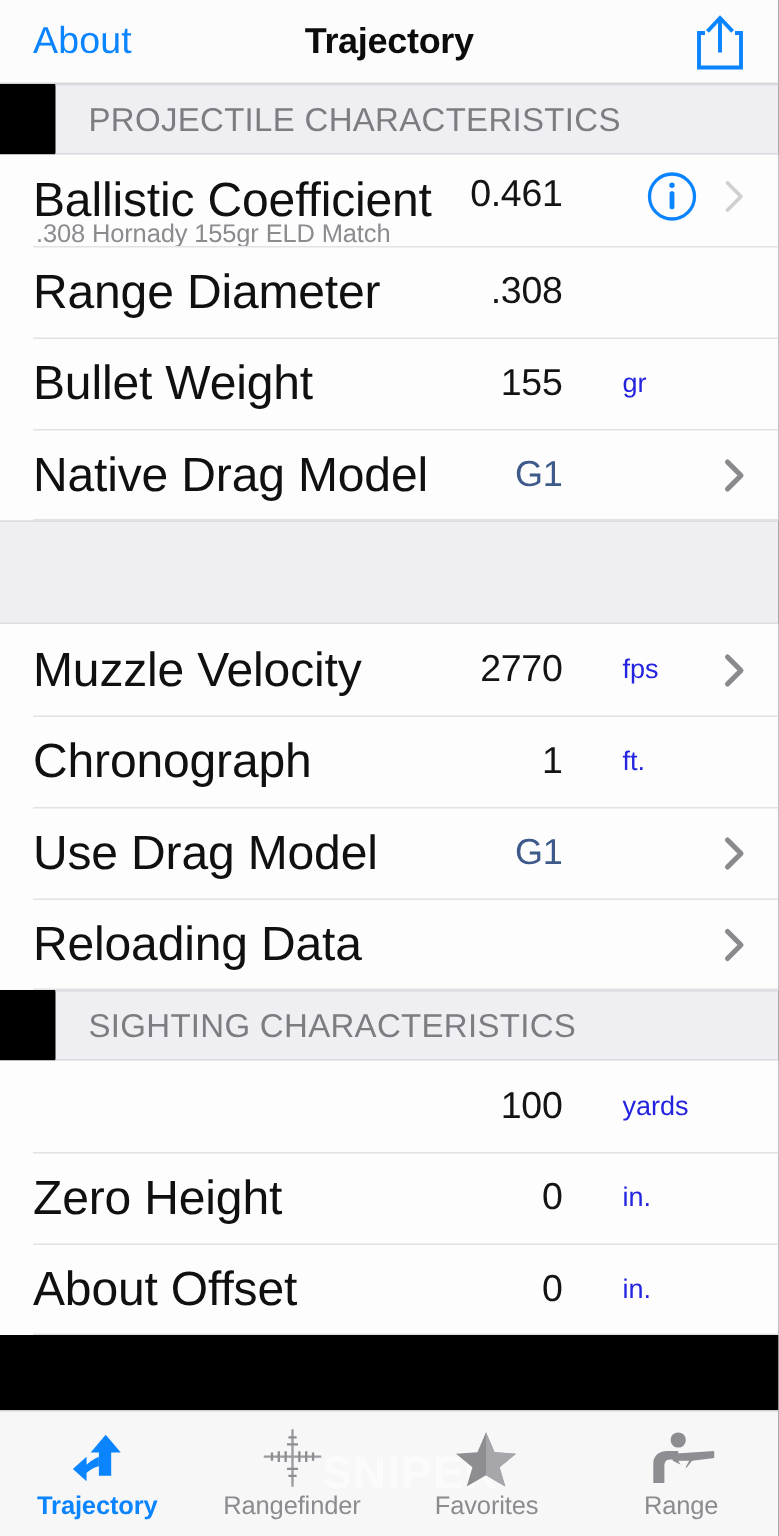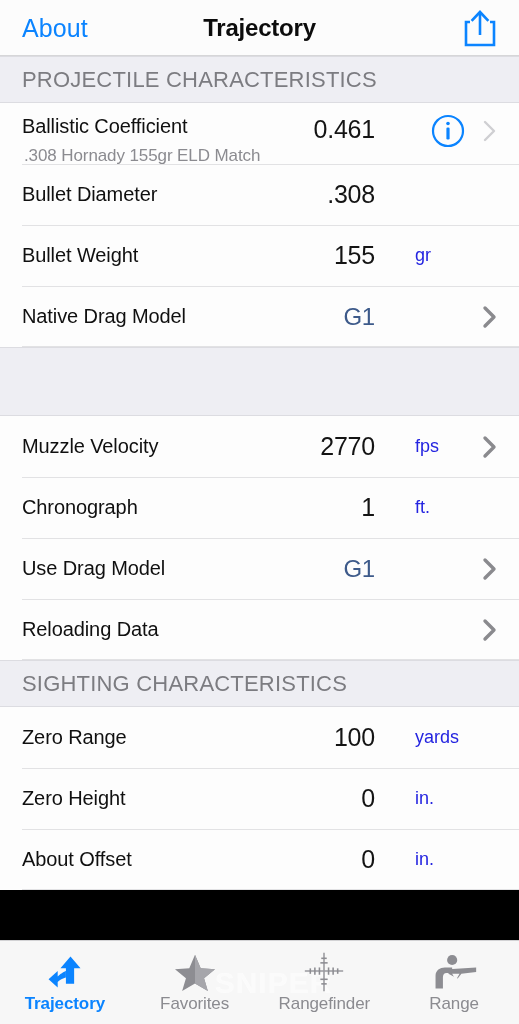--- a/index.html
+++ b/index.html
@@ -32,20 +32,21 @@
     width:34px; height:38px; display:block;
   }
 
   
   .section-head {
     background:#eeeef3;
     border-top:1px solid #dcdce1;
     border-bottom:1px solid #dcdce1;
     height:47px; display:flex; align-items:center;
     padding-left:22px;
+    margin-left:37px;
   }
   .section-head span {
     font-size:22px; color:#7c7c81; letter-spacing:0.2px;
     font-weight:400;
   }
 
   
   .spacer {
     background:#eeeef3;
     border-top:1px solid #dcdce1;
@@ -63,21 +64,21 @@
   .group > .row:not(:first-child)::before {
     content:""; position:absolute; left:22px; right:0; top:0;
     height:1px; background:#e2e2e4;
   }
   .group > .row:last-child::after {
     content:""; position:absolute; left:22px; right:0; bottom:0;
     height:1px; background:#e2e2e4;
   }
   .row-label {
     position:absolute; left:22px;
-    font-size:20px; color:#101010; letter-spacing:-0.1px;
+    font-size:32px; color:#101010; letter-spacing:-0.1px;
     white-space:nowrap;
   }
   .row.has-sub .row-label { top:12px; }
   .row-sub {
     position:absolute; left:24px; top:43px;
     font-size:17px; color:#8b8b90; letter-spacing:-0.1px; white-space:nowrap;
   }
   .row-value {
     position:absolute; right:144px; text-align:right;
     font-size:25px; color:#141414; letter-spacing:-0.2px; white-space:nowrap;margin-left:40px;
@@ -165,21 +166,21 @@
         </svg>
       </div>
       <div class="chev dim">
         <svg viewBox="0 0 18 28" width="18" height="28">
           <path d="M4 5 L13 14 L4 23" fill="none" stroke="#cfcfd2" stroke-width="2.4" stroke-linecap="round" stroke-linejoin="round"></path>
         </svg>
       </div>
     </div>
 
     <div class="row">
-      <div class="row-label">Bullet Diameter</div>
+      <div class="row-label">Range Diameter</div>
       <div class="row-value">.308</div>
     </div>
 
     <div class="row">
       <div class="row-label">Bullet Weight</div>
       <div class="row-value">155</div>
       <div class="row-unit">gr</div>
     </div>
 
     <div class="row">
@@ -234,21 +235,20 @@
     </div>
   </div>
 
   <div class="section-head">
     <span>SIGHTING CHARACTERISTICS</span>
   </div>
 
   <div class="group">
 
     <div class="row">
-      <div class="row-label">Zero Range</div>
       <div class="row-value">100</div>
       <div class="row-unit">yards</div>
     </div>
 
     <div class="row">
       <div class="row-label">Zero Height</div>
       <div class="row-value">0</div>
       <div class="row-unit">in.</div>
     </div>
 
@@ -268,30 +268,20 @@
     </div>
 
     <div class="tab active">
       <div class="tab-ico">
         <svg viewBox="0 0 46 42" width="42" height="40">
           <path d="M29 4 L40 17 L33 17 L33 34 L24 34 L24 17 L18 17 Z" fill="#0b84ff"></path>
           <path d="M24 20 C24 20 19 22 15 26 L15 20 L5 29 L15 38 L15 32 C19 28 24 27 24 27 Z" fill="#0b84ff"></path>
         </svg>
       </div>
       <div class="tab-label">Trajectory</div>
-    </div>
-
-    <div class="tab">
-      <div class="tab-ico">
-        <svg viewBox="0 0 44 42" width="42" height="40">
-          <path d="M22 3 L28 17 L43 18 L31.5 27.5 L35.5 41 L22 33 L8.5 41 L12.5 27.5 L1 18 L16 17 Z" fill="#8d8d92"></path>
-          <path d="M22 3 L28 17 L43 18 L31.5 27.5 L35.5 41 L22 33 Z" fill="#a6a6ab"></path>
-        </svg>
-      </div>
-      <div class="tab-label">Favorites</div>
     </div>
 
     <div class="tab">
       <div class="tab-ico">
         <svg viewBox="0 0 48 46" width="44" height="42">
           <line x1="24" y1="2" x2="24" y2="44" stroke="#9a9a9f" stroke-width="1.7"></line>
           <line x1="3" y1="22" x2="45" y2="22" stroke="#9a9a9f" stroke-width="1.7"></line>
           <g stroke="#8d8d92" stroke-width="1.7">
             <line x1="19" y1="18" x2="19" y2="26"></line>
             <line x1="14" y1="18" x2="14" y2="26"></line>
@@ -304,20 +294,30 @@
             <line x1="21" y1="36" x2="27" y2="36"></line>
             <line x1="21" y1="8" x2="27" y2="8"></line>
           </g>
         </svg>
       </div>
       <div class="tab-label">Rangefinder</div>
     </div>
 
     <div class="tab">
       <div class="tab-ico">
+        <svg viewBox="0 0 44 42" width="42" height="40">
+          <path d="M22 3 L28 17 L43 18 L31.5 27.5 L35.5 41 L22 33 L8.5 41 L12.5 27.5 L1 18 L16 17 Z" fill="#8d8d92"></path>
+          <path d="M22 3 L28 17 L43 18 L31.5 27.5 L35.5 41 L22 33 Z" fill="#a6a6ab"></path>
+        </svg>
+      </div>
+      <div class="tab-label">Favorites</div>
+    </div>
+
+    <div class="tab">
+      <div class="tab-ico">
         <svg viewBox="0 0 52 40" width="48" height="38">
           <circle cx="24" cy="7" r="5.5" fill="#8d8d92"></circle>
           <path d="M6 38 L6 24 C6 18 11 15 16 15 L24 15 L24 21 L18 21 C15 21 14 23 14 26 L14 38 Z" fill="#8d8d92"></path>
           <path d="M20 17 L50 15 L50 20 L34 22 L30 27 L24 24 L20 22 Z" fill="#8d8d92"></path>
           <path d="M24 22 L32 22 L28 29 Z" fill="#f7f7f7"></path>
         </svg>
       </div>
       <div class="tab-label">Range</div>
     </div>
   </div>

